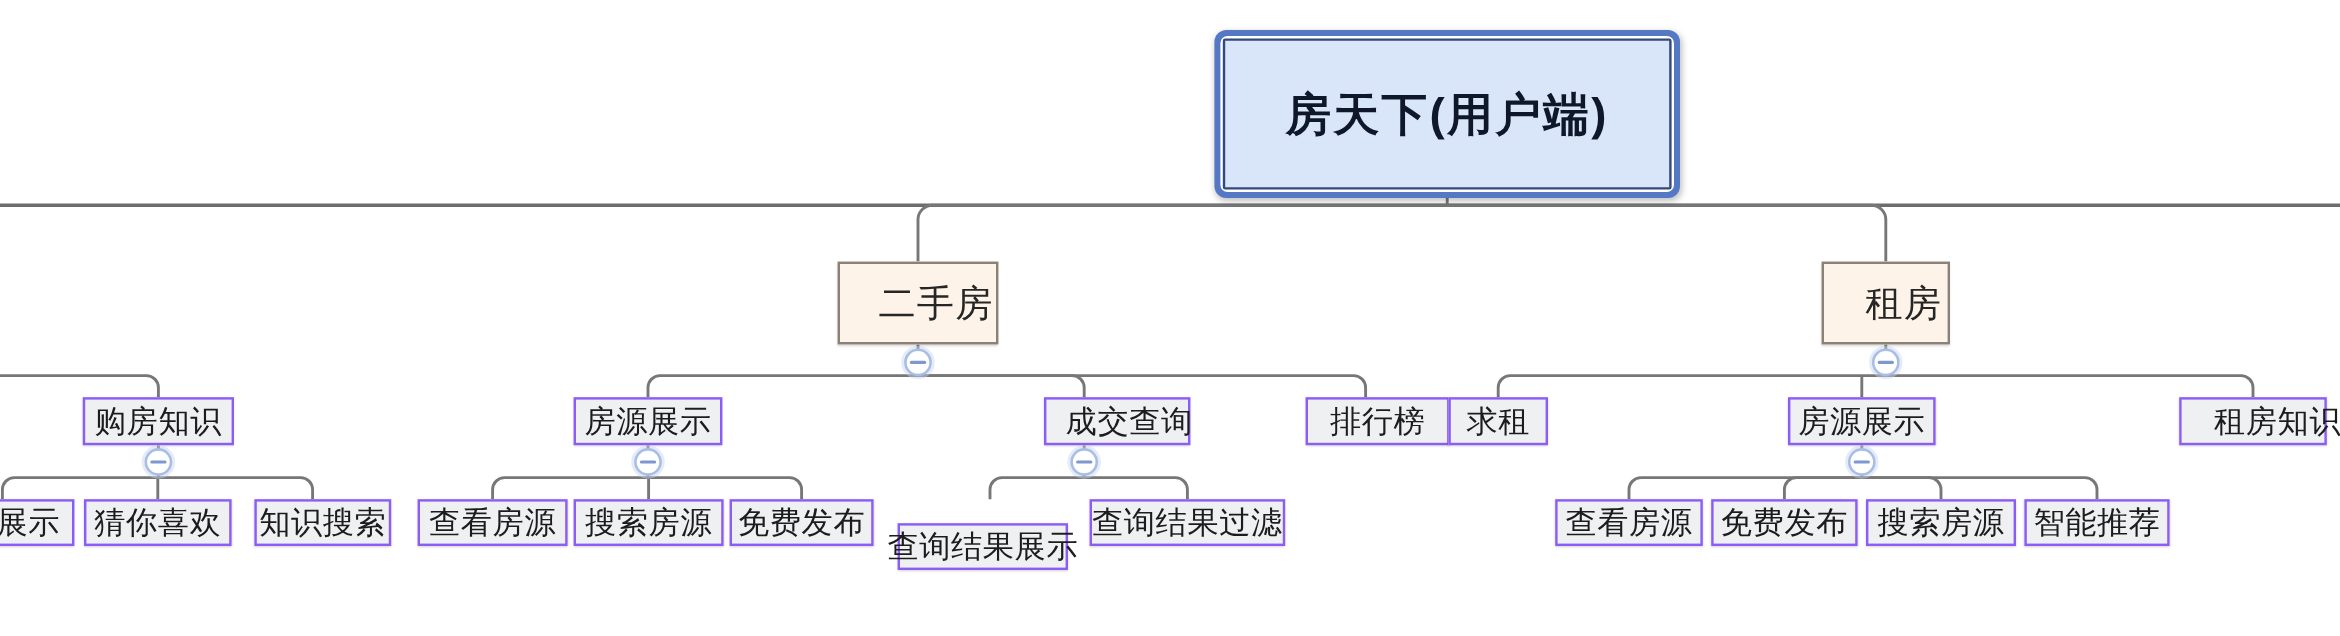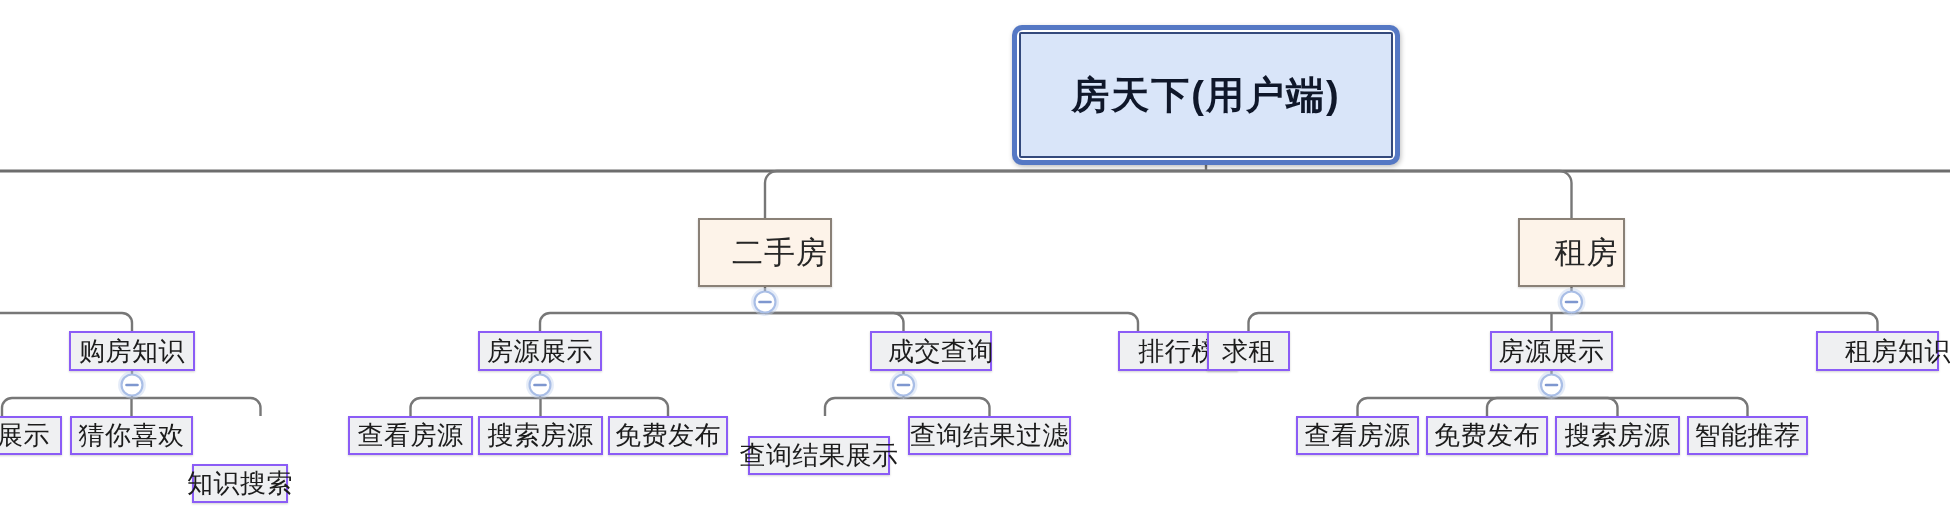--- a/index.html
+++ b/index.html
@@ -136,39 +136,39 @@
       </div>
       <div class="node topic" style="left: 69px; top: 331px; width: 126px; height: 40px;">
         <span class="node-label">购房知识</span>
       </div>
       <div class="node topic" style="left: 478px; top: 331px; width: 124px; height: 40px;">
         <span class="node-label">房源展示</span>
       </div>
       <div class="node topic" style="left: 870px; top: 331px; width: 122px; height: 40px; padding-left: 20px;">
         <span class="node-label">成交查询</span>
       </div>
-      <div class="node topic" style="left: 1118px; top: 331px; width: 120px; height: 40px;">
+      <div class="node topic" style="left: 1088px; top: 331px; width: 120px; height: 40px;">
         <span class="node-label">排行榜</span>
       </div>
       <div class="node topic" style="left: 1207px; top: 331px; width: 83px; height: 40px;">
         <span class="node-label">求租</span>
       </div>
       <div class="node topic" style="left: 1490px; top: 331px; width: 123px; height: 40px;">
         <span class="node-label">房源展示</span>
       </div>
       <div class="node topic" style="left: 1816px; top: 331px; width: 123px; height: 40px; padding-left: 41px;">
         <span class="node-label">租房知识</span>
       </div>
       <div class="node topic clipped" style="left: -68px; top: 416px; width: 130px; height: 39px;">
         <span class="node-label">展示</span>
       </div>
       <div class="node topic" style="left: 70px; top: 416px; width: 123px; height: 39px;">
         <span class="node-label">猜你喜欢</span>
       </div>
-      <div class="node topic" style="left: 192px; top: 416px; width: 96px; height: 39px; margin-top: 48px;">
+      <div class="node topic" style="left: 212px; top: 416px; width: 114px; height: 39px;">
         <span class="node-label">知识搜索</span>
       </div>
       <div class="node topic" style="left: 348px; top: 416px; width: 125px; height: 39px;">
         <span class="node-label">查看房源</span>
       </div>
       <div class="node topic" style="left: 478px; top: 416px; width: 125px; height: 39px;">
         <span class="node-label">搜索房源</span>
       </div>
       <div class="node topic" style="left: 608px; top: 416px; width: 120px; height: 39px;">
         <span class="node-label">免费发布</span>

